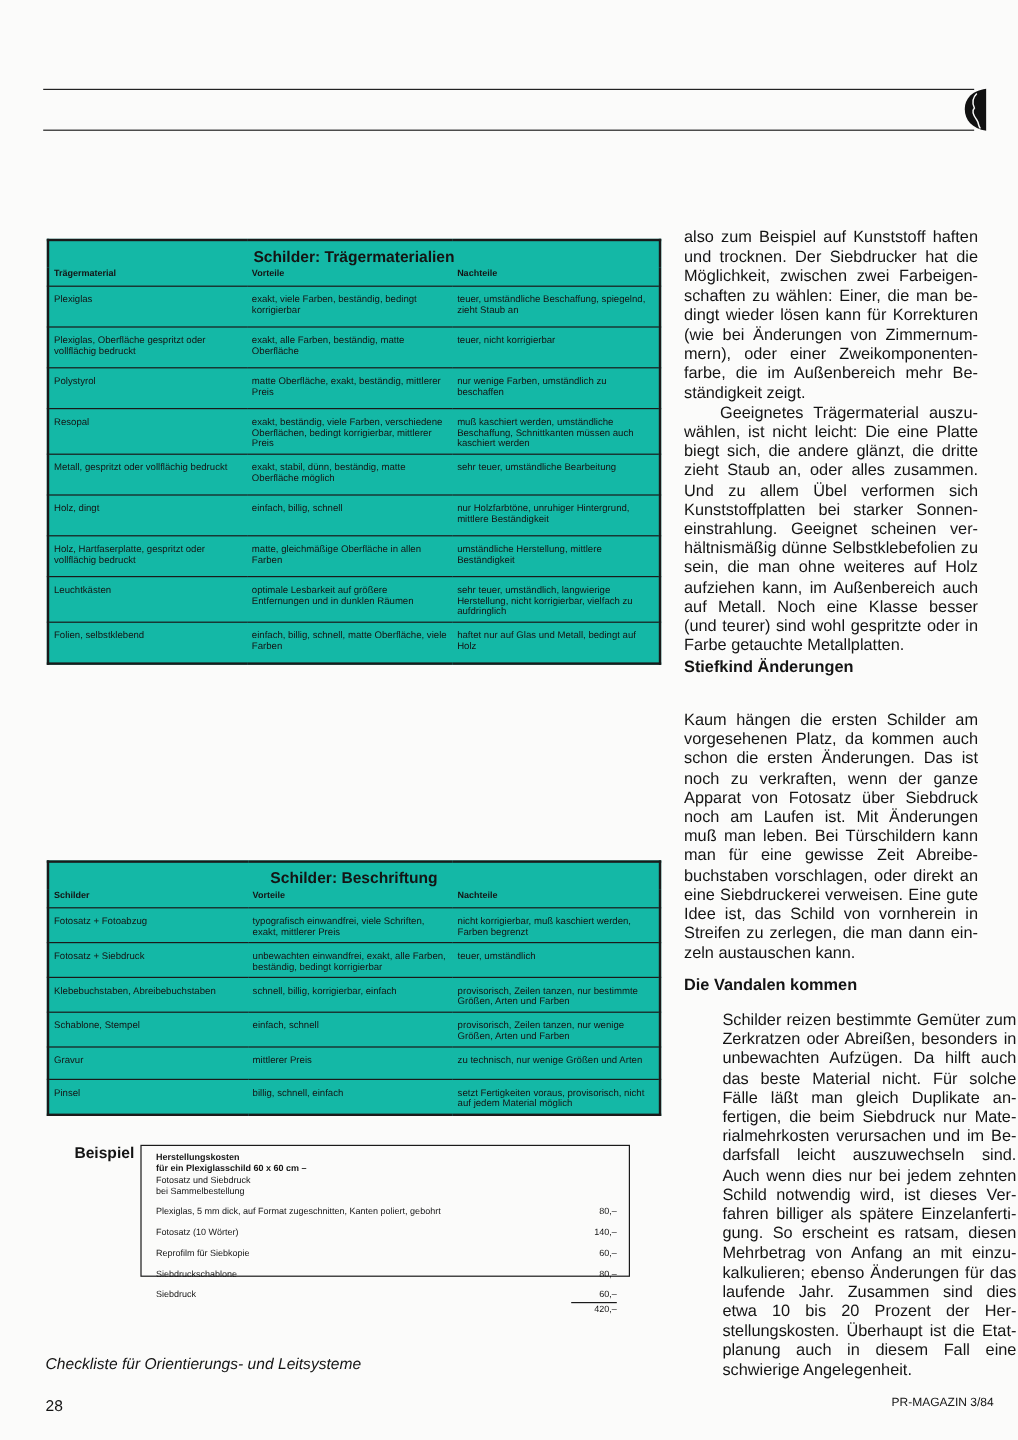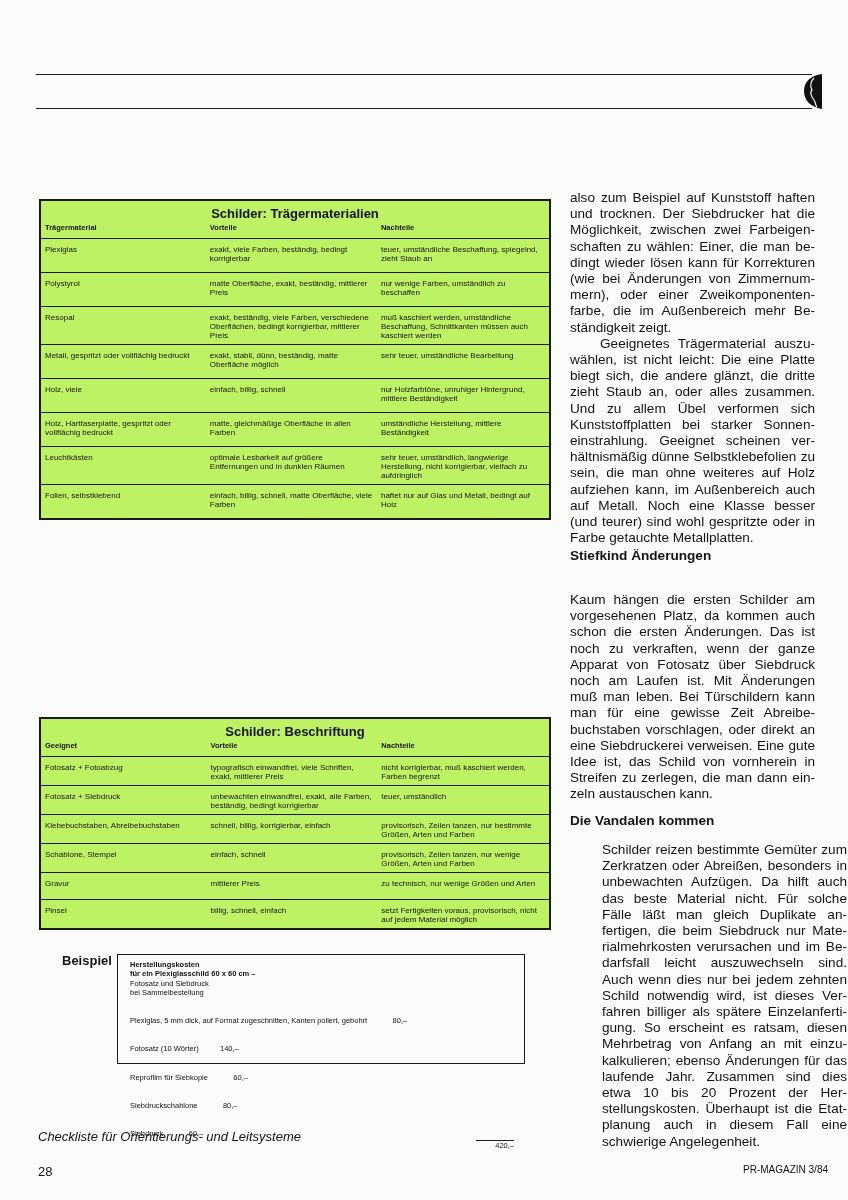--- a/index.html
+++ b/index.html
@@ -6,37 +6,37 @@
     body {
       width: 848px; height: 1200px; position: relative; overflow: hidden;
       background: #fbfbfa; color: #141414;
       font-family: "Liberation Sans", sans-serif;
     }
     .top-rule { position: absolute; left: 36px; top: 74px; width: 776px; height: 33px;
       border-top: 1.5px solid #222; border-bottom: 1.5px solid #222; }
     .logo-mark { position: absolute; left: 800px; top: 72px; width: 22px; height: 38px; }
 
     table.tbl { position: absolute; left: 39px; border-collapse: collapse; font-size: 8px; line-height: 9px;
-      border: 2px solid #1a1a1a; width: 512px; background: #bef264; }
+      border: 2px solid #1a1a1a; width: 512px; background: #14b8a6; }
     table.tbl td, table.tbl th { text-align: left; vertical-align: top; padding: 6px 4px 4px 4px; }
     table.tbl tr.row td { border-top: 1.8px solid #1a1a1a; }
     table.tbl .caption-cell { text-align: center; font-size: 13px; font-weight: bold; padding: 5px 0 2px 0; line-height: 15px; }
     table.tbl th { font-size: 7.5px; font-weight: bold; padding-top: 0; padding-bottom: 6px; margin-top: 30px; }
     .c1 { width: 163px; } .c2 { width: 170px; } .c3 { width: 171px; }
 
     #tbl1 { top: 199px; }
     #tbl1 tr.row td { height: 23px; }
     #tbl2 { top: 717px; }
     #tbl2 tr.row td { height: 16px; }
 
     .example-label { position: absolute; left: 62px; top: 953px; font-size: 13px; font-weight: bold; }
     .example-box { position: absolute; left: 117px; top: 954px; width: 408px; height: 110px;
       border: 1.5px solid #1a1a1a; font-size: 7.5px; line-height: 9.3px; padding: 5px 10px 0 12px; box-sizing: border-box; }
     .example-box .hd { font-weight: bold; }
-    .cost-row { display: flex; margin-top: 19px; }
+    .cost-row { display: flex; justify-content: space-between; margin-top: 8px; }
     .cost-row .amt { text-align: right; width: 40px; }
     .sum-line { margin-left: auto; width: 38px; border-top: 1px solid #1a1a1a; margin-top: 1px; }
     .total { text-align: right; }
 
     .col-text { position: absolute; left: 570px; width: 245px; font-size: 13.6px; line-height: 16.2px;
       text-align: justify; hyphens: manual; }
     .col-text p { margin: 0; }
     .indent { text-indent: 30px; }
     .subhead { font-weight: bold; font-size: 13.6px; margin: 0; }
 
@@ -65,36 +65,41 @@
       <th class="c3">Nachteile</th>
     </tr>
   </thead>
   <tbody id="tbl1-body">
       <tr class="row">
         <td class="c1">Plexiglas</td>
         <td class="c2">exakt, viele Farben, beständig, bedingt korrigierbar</td>
         <td class="c3">teuer, umständliche Beschaffung, spiegelnd, zieht Staub an</td>
       </tr>
       <tr class="row">
+        <td class="c1">Plexiglas, Oberfläche gespritzt oder vollflächig bedruckt</td>
+        <td class="c2">exakt, alle Farben, beständig, matte Oberfläche</td>
+        <td class="c3">teuer, nicht korrigierbar</td>
+      </tr>
+      <tr class="row">
         <td class="c1">Polystyrol</td>
         <td class="c2">matte Oberfläche, exakt, beständig, mittlerer Preis</td>
         <td class="c3">nur wenige Farben, umständlich zu beschaffen</td>
       </tr>
       <tr class="row">
         <td class="c1">Resopal</td>
         <td class="c2">exakt, beständig, viele Farben, verschiedene Oberflächen, bedingt korrigierbar, mittlerer Preis</td>
         <td class="c3">muß kaschiert werden, umständliche Beschaffung, Schnittkanten müssen auch kaschiert werden</td>
       </tr>
       <tr class="row">
         <td class="c1">Metall, gespritzt oder vollflächig bedruckt</td>
         <td class="c2">exakt, stabil, dünn, beständig, matte Oberfläche möglich</td>
         <td class="c3">sehr teuer, umständliche Bearbeitung</td>
       </tr>
       <tr class="row">
-        <td class="c1">Holz, viele</td>
+        <td class="c1">Holz, dingt</td>
         <td class="c2">einfach, billig, schnell</td>
         <td class="c3">nur Holzfarbtöne, unruhiger Hintergrund, mittlere Beständigkeit</td>
       </tr>
       <tr class="row">
         <td class="c1">Holz, Hartfaserplatte, gespritzt oder vollflächig bedruckt</td>
         <td class="c2">matte, gleichmäßige Oberfläche in allen Farben</td>
         <td class="c3">umständliche Herstellung, mittlere Beständigkeit</td>
       </tr>
       <tr class="row">
         <td class="c1">Leuchtkästen</td>
@@ -108,21 +113,21 @@
       </tr>
     </tbody>
 </table>
 
 <table class="tbl" id="tbl2">
   <thead>
     <tr>
         <td colspan="3" class="caption-cell">Schilder: Beschriftung</td>
       </tr>
     <tr>
-      <th class="c1">Geeignet</th>
+      <th class="c1">Schilder</th>
       <th class="c2">Vorteile</th>
       <th class="c3">Nachteile</th>
     </tr>
   </thead>
   <tbody id="tbl2-body">
       <tr class="row">
         <td class="c1">Fotosatz + Fotoabzug</td>
         <td class="c2">typografisch einwandfrei, viele Schriften, exakt, mittlerer Preis</td>
         <td class="c3">nicht korrigierbar, muß kaschiert werden, Farben begrenzt</td>
       </tr>

